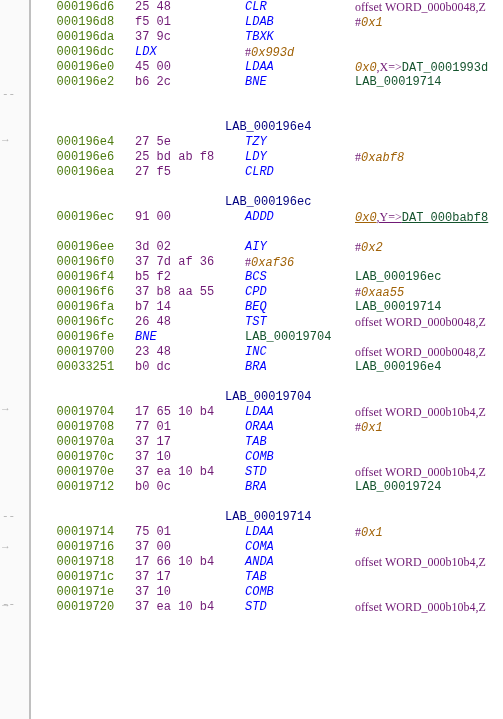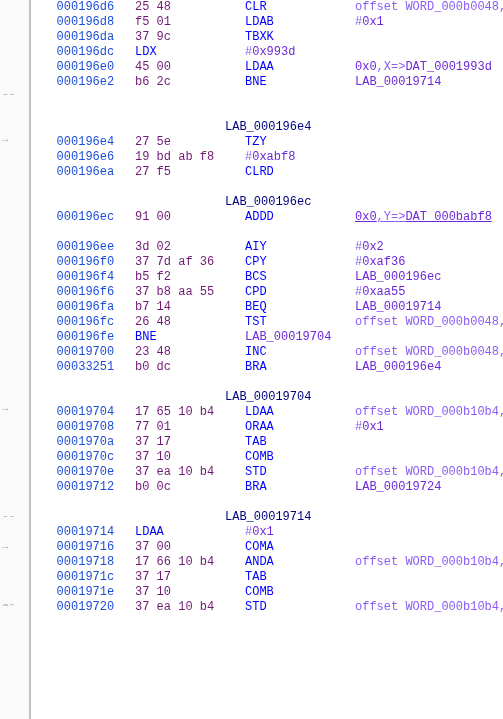--- a/index.html
+++ b/index.html
@@ -35,26 +35,26 @@
     border-left: 1px solid #c0c0c0;
     height: 100%;
   }
   .row {
     height: 15px;
     line-height: 15px;
     white-space: pre;
     display: flex;
   }
   .spacer { height: 15px; }
-  .addr { color: #1d4ed8; width: 100px; display: inline-block; }
+  .addr { color: #4d7c0f; width: 100px; display: inline-block; }
   .bytes { color: #701a75; width: 110px; display: inline-block; }
-  .mnem { color: #0000ff; width: 110px; display: inline-block; }
-  .op-num { color: #6d28d9; }
-  .op-lab { color: #6d28d9; }
-  .op-plain { color: #8b5cf6; }
+  .mnem { color: #0000ff; width: 110px; display: inline-block; font-style: italic; }
+  .op-num { color: #a16207; font-style: italic; }
+  .op-lab { color: #14532d; }
+  .op-plain { color: #701a75; font-family: Liberation Serif, serif; }
   .op-und { text-decoration: underline; }
   .label-line {
     height: 15px;
     line-height: 15px;
     color: #000080;
     padding-left: 190px;
     white-space: pre;
   }
 </style>
 </head>
@@ -73,44 +73,44 @@
     <div class="row"><span class="addr">   000196d6</span><span class="bytes">25 48</span><span class="mnem">CLR</span><span><span class="op-plain">offset WORD_000b0048</span><span class="op-plain">,Z</span></span></div>
     <div class="row"><span class="addr">   000196d8</span><span class="bytes">f5 01</span><span class="mnem">LDAB</span><span><span class="op-plain">#</span><span class="op-num">0x1</span></span></div>
     <div class="row"><span class="addr">   000196da</span><span class="bytes">37 9c</span><span class="mnem">TBXK</span><span></span></div>
     <div class="row"><span class="addr">   000196dc</span><span class="mnem">LDX</span><span><span class="op-plain">#</span><span class="op-num">0x993d</span></span></div>
     <div class="row"><span class="addr">   000196e0</span><span class="bytes">45 00</span><span class="mnem">LDAA</span><span><span class="op-num">0x0</span><span class="op-plain">,X=&gt;</span><span class="op-lab">DAT_0001993d</span></span></div>
     <div class="row"><span class="addr">   000196e2</span><span class="bytes">b6 2c</span><span class="mnem">BNE</span><span><span class="op-lab">LAB_00019714</span></span></div>
     <div class="spacer"></div>
     <div class="spacer"></div>
     <div class="label-line">LAB_000196e4</div>
     <div class="row"><span class="addr">   000196e4</span><span class="bytes">27 5e</span><span class="mnem">TZY</span><span></span></div>
-    <div class="row"><span class="addr">   000196e6</span><span class="bytes">19 bd ab f8</span><span><span class="op-plain">#</span><span class="op-num">0xabf8</span></span></div>
+    <div class="row"><span class="addr">   000196e6</span><span class="bytes">25 bd ab f8</span><span class="mnem">LDY</span><span><span class="op-plain">#</span><span class="op-num">0xabf8</span></span></div>
     <div class="row"><span class="addr">   000196ea</span><span class="bytes">27 f5</span><span class="mnem">CLRD</span><span></span></div>
     <div class="spacer"></div>
     <div class="label-line">LAB_000196ec</div>
     <div class="row"><span class="addr">   000196ec</span><span class="bytes">91 00</span><span class="mnem">ADDD</span><span><span class="op-num op-und">0x0</span><span class="op-plain op-und">,Y=&gt;</span><span class="op-lab op-und">DAT_000babf8</span></span></div>
     <div class="spacer"></div>
     <div class="row"><span class="addr">   000196ee</span><span class="bytes">3d 02</span><span class="mnem">AIY</span><span><span class="op-plain">#</span><span class="op-num">0x2</span></span></div>
-    <div class="row"><span class="addr">   000196f0</span><span class="bytes">37 7d af 36</span><span class="mnem">CPY</span><span><span class="op-plain">#</span><span class="op-num">0xaf36</span></span></div>
+    <div class="row"><span class="addr">   000196f0</span><span class="bytes">37 7d af 36</span><span><span class="op-plain">#</span><span class="op-num">0xaf36</span></span></div>
     <div class="row"><span class="addr">   000196f4</span><span class="bytes">b5 f2</span><span class="mnem">BCS</span><span><span class="op-lab">LAB_000196ec</span></span></div>
     <div class="row"><span class="addr">   000196f6</span><span class="bytes">37 b8 aa 55</span><span class="mnem">CPD</span><span><span class="op-plain">#</span><span class="op-num">0xaa55</span></span></div>
     <div class="row"><span class="addr">   000196fa</span><span class="bytes">b7 14</span><span class="mnem">BEQ</span><span><span class="op-lab">LAB_00019714</span></span></div>
     <div class="row"><span class="addr">   000196fc</span><span class="bytes">26 48</span><span class="mnem">TST</span><span><span class="op-plain">offset WORD_000b0048</span><span class="op-plain">,Z</span></span></div>
     <div class="row"><span class="addr">   000196fe</span><span class="mnem">BNE</span><span><span class="op-lab">LAB_00019704</span></span></div>
     <div class="row"><span class="addr">   00019700</span><span class="bytes">23 48</span><span class="mnem">INC</span><span><span class="op-plain">offset WORD_000b0048</span><span class="op-plain">,Z</span></span></div>
     <div class="row"><span class="addr">   00033251</span><span class="bytes">b0 dc</span><span class="mnem">BRA</span><span><span class="op-lab">LAB_000196e4</span></span></div>
     <div class="spacer"></div>
     <div class="label-line">LAB_00019704</div>
     <div class="row"><span class="addr">   00019704</span><span class="bytes">17 65 10 b4</span><span class="mnem">LDAA</span><span><span class="op-plain">offset WORD_000b10b4</span><span class="op-plain">,Z</span></span></div>
     <div class="row"><span class="addr">   00019708</span><span class="bytes">77 01</span><span class="mnem">ORAA</span><span><span class="op-plain">#</span><span class="op-num">0x1</span></span></div>
     <div class="row"><span class="addr">   0001970a</span><span class="bytes">37 17</span><span class="mnem">TAB</span><span></span></div>
     <div class="row"><span class="addr">   0001970c</span><span class="bytes">37 10</span><span class="mnem">COMB</span><span></span></div>
     <div class="row"><span class="addr">   0001970e</span><span class="bytes">37 ea 10 b4</span><span class="mnem">STD</span><span><span class="op-plain">offset WORD_000b10b4</span><span class="op-plain">,Z</span></span></div>
     <div class="row"><span class="addr">   00019712</span><span class="bytes">b0 0c</span><span class="mnem">BRA</span><span><span class="op-lab">LAB_00019724</span></span></div>
     <div class="spacer"></div>
     <div class="label-line">LAB_00019714</div>
-    <div class="row"><span class="addr">   00019714</span><span class="mnem">LDAA</span><span><span class="op-plain">#</span><span class="op-num">0x1</span></span></div>
+    <div class="row"><span class="addr">   00019714</span><span class="bytes">75 01</span><span class="mnem">LDAA</span><span><span class="op-plain">#</span><span class="op-num">0x1</span></span></div>
     <div class="row"><span class="addr">   00019716</span><span class="bytes">37 00</span><span class="mnem">COMA</span><span></span></div>
     <div class="row"><span class="addr">   00019718</span><span class="bytes">17 66 10 b4</span><span class="mnem">ANDA</span><span><span class="op-plain">offset WORD_000b10b4</span><span class="op-plain">,Z</span></span></div>
     <div class="row"><span class="addr">   0001971c</span><span class="bytes">37 17</span><span class="mnem">TAB</span><span></span></div>
     <div class="row"><span class="addr">   0001971e</span><span class="bytes">37 10</span><span class="mnem">COMB</span><span></span></div>
     <div class="row"><span class="addr">   00019720</span><span class="bytes">37 ea 10 b4</span><span class="mnem">STD</span><span><span class="op-plain">offset WORD_000b10b4</span><span class="op-plain">,Z</span></span></div>
   </div>
 
 </body></html>

